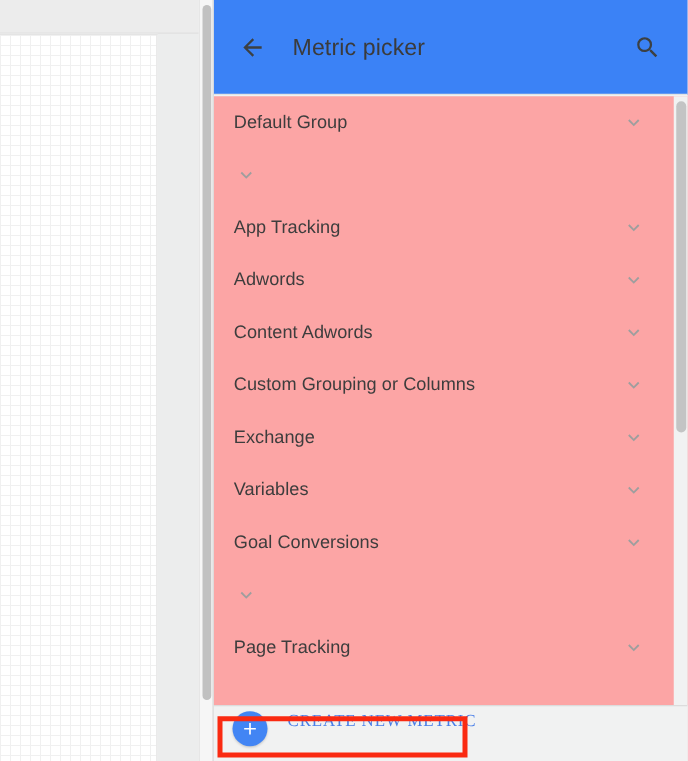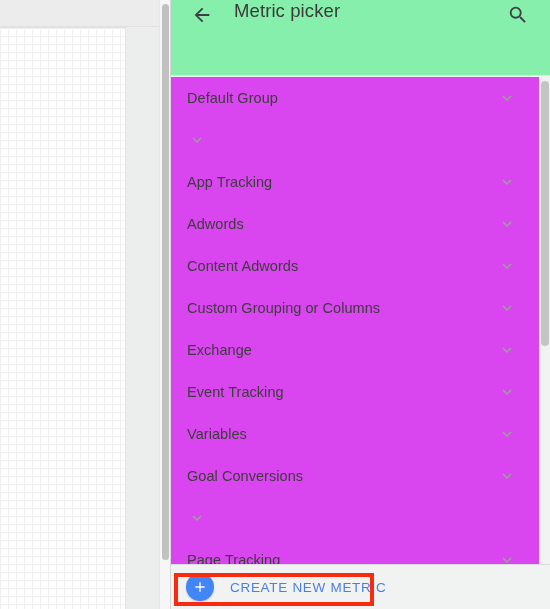--- a/index.html
+++ b/index.html
@@ -79,23 +79,24 @@
     background: #f1f2f2;
     border-left: 1px solid #d8d8d8;
     overflow: hidden;
   }
 
   
   .panel-header {
     position: absolute;
     left: 0; top: 0;
     width: 380px; height: 76px;
-    background: #86efac;
+    background: #3b82f6;
     border-bottom: 1px solid #e2e3e3;
     display: flex;
+    align-items: center;
     box-sizing: border-box;
     padding: 0 18px 0 16px;
   }
   .back-btn {
     width: 30px; height: 30px;
     display: flex;
     align-items: center;
     justify-content: center;
     cursor: pointer;
     flex: 0 0 auto;
@@ -116,21 +117,21 @@
     cursor: pointer;
     flex: 0 0 auto;
   }
 
   
   .list-region {
     position: absolute;
     left: 0; top: 77px;
     width: 380px;
     height: 487px;
-    background: #d946ef;
+    background: #fca5a5;
     overflow: hidden;
     text-decoration: underline;
   }
   .list-inner {
     position: absolute;
     left: 0; top: 0;
     width: 368px;
   }
   .list-row {
     height: 42px;
@@ -180,25 +181,26 @@
     width: 380px; height: 45px;
     background: #f1f2f2;
     border-top: 1px solid #dcdcdc;
     display: flex;
     align-items: center;
     box-sizing: border-box;
     padding-left: 15px;
   }
   .create-metric-btn {
     display: flex;
-    align-items: center;
+    align-items: flex-start;
     cursor: pointer;
     height: 36px;
     box-sizing: border-box;
     padding-right: 12px;
+    font-family: Liberation Serif, serif;
   }
   .fab {
     width: 28px; height: 28px;
     border-radius: 50%;
     background: #4285f4;
     display: flex;
     align-items: center;
     justify-content: center;
     flex: 0 0 auto;
     box-shadow: 0 1px 2px rgba(0,0,0,0.18);
@@ -311,28 +313,20 @@
 
         <div class="list-row">
           <span class="row-label">Exchange</span>
           <span class="chev">
             <svg width="18" height="18" viewBox="0 0 24 24">
                 <path d="M7.4 8.6 12 13.2l4.6-4.6L18 10l-6 6-6-6z" fill="#9e9e9e"></path>
               </svg>
           </span>
         </div>
 
-        <div class="list-row">
-          <span class="row-label">Event Tracking</span>
-          <span class="chev">
-            <svg width="18" height="18" viewBox="0 0 24 24">
-                <path d="M7.4 8.6 12 13.2l4.6-4.6L18 10l-6 6-6-6z" fill="#9e9e9e"></path>
-              </svg>
-          </span>
-        </div>
 
         <div class="list-row">
           <span class="row-label">Variables</span>
           <span class="chev">
             <svg width="18" height="18" viewBox="0 0 24 24">
                 <path d="M7.4 8.6 12 13.2l4.6-4.6L18 10l-6 6-6-6z" fill="#9e9e9e"></path>
               </svg>
           </span>
         </div>
 

